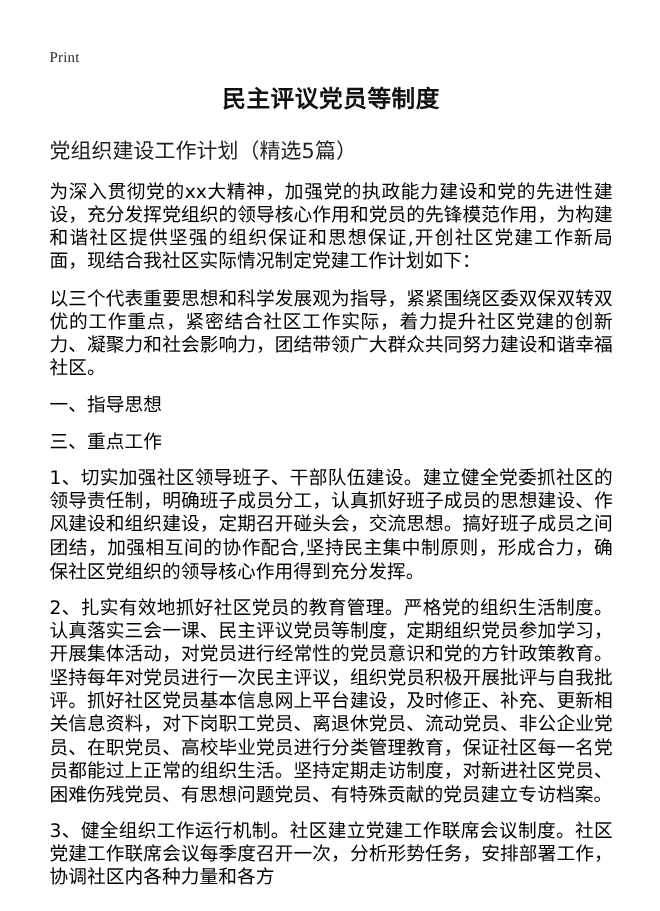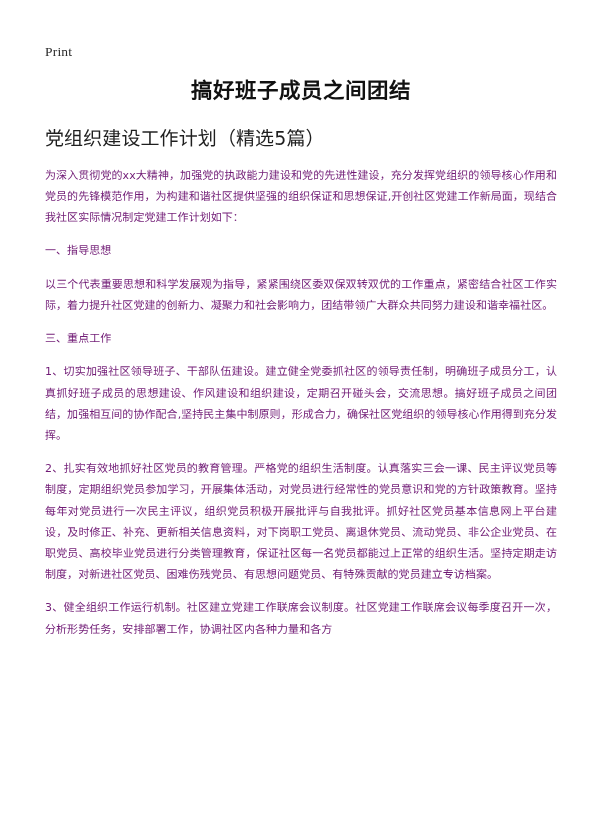--- a/index.html
+++ b/index.html
@@ -73,23 +73,23 @@
     margin: 0 0 13px 0;
     font-size: 14.4px;
     font-weight: 700;
     line-height: 21px;
     color: #0d0d0d;
     letter-spacing: .2px;
   }
 
   .para {
     margin: 0 0 12px 0;
-    font-size: 11px;
+    font-size: 17px;
     line-height: 21.2px;
-    color: #701a75;
+    color: #000000;
     text-align: justify;
     text-justify: inter-ideograph;
     letter-spacing: .05px;
     word-break: break-all;
   }
 
   .para.heading-cn {
     text-align: left;
   }
 
@@ -101,30 +101,30 @@
 <body>
 
 <div class="page">
 
   <div class="print-bar">
     <a class="print-link">Print</a>
   </div>
 
   <div class="doc">
 
-    <h1 class="doc-title">搞好班子成员之间团结</h1>
+    <h1 class="doc-title">民主评议党员等制度</h1>
 
     <p class="subtitle">党组织建设工作计划（精选5篇）</p>
 
 
     <p class="para">为深入贯彻党的xx大精神，加强党的执政能力建设和党的先进性建设，充分发挥党组织的领导核心作用和党员的先锋模范作用，为构建和谐社区提供坚强的组织保证和思想保证,开创社区党建工作新局面，现结合我社区实际情况制定党建工作计划如下：</p>
 
+    <p class="para">以三个代表重要思想和科学发展观为指导，紧紧围绕区委双保双转双优的工作重点，紧密结合社区工作实际，着力提升社区党建的创新力、凝聚力和社会影响力，团结带领广大群众共同努力建设和谐幸福社区。</p>
+
     <p class="para heading-cn">一、指导思想</p>
-
-    <p class="para">以三个代表重要思想和科学发展观为指导，紧紧围绕区委双保双转双优的工作重点，紧密结合社区工作实际，着力提升社区党建的创新力、凝聚力和社会影响力，团结带领广大群众共同努力建设和谐幸福社区。</p>
 
 
 
     <p class="para heading-cn">三、重点工作</p>
 
     <p class="para">1、切实加强社区领导班子、干部队伍建设。建立健全党委抓社区的领导责任制，明确班子成员分工，认真抓好班子成员的思想建设、作风建设和组织建设，定期召开碰头会，交流思想。搞好班子成员之间团结，加强相互间的协作配合,坚持民主集中制原则，形成合力，确保社区党组织的领导核心作用得到充分发挥。</p>
 
     <p class="para">2、扎实有效地抓好社区党员的教育管理。严格党的组织生活制度。认真落实三会一课、民主评议党员等制度，定期组织党员参加学习，开展集体活动，对党员进行经常性的党员意识和党的方针政策教育。坚持每年对党员进行一次民主评议，组织党员积极开展批评与自我批评。抓好社区党员基本信息网上平台建设，及时修正、补充、更新相关信息资料，对下岗职工党员、离退休党员、流动党员、非公企业党员、在职党员、高校毕业党员进行分类管理教育，保证社区每一名党员都能过上正常的组织生活。坚持定期走访制度，对新进社区党员、困难伤残党员、有思想问题党员、有特殊贡献的党员建立专访档案。</p>
 
     <p class="para">3、健全组织工作运行机制。社区建立党建工作联席会议制度。社区党建工作联席会议每季度召开一次，分析形势任务，安排部署工作，协调社区内各种力量和各方</p>

